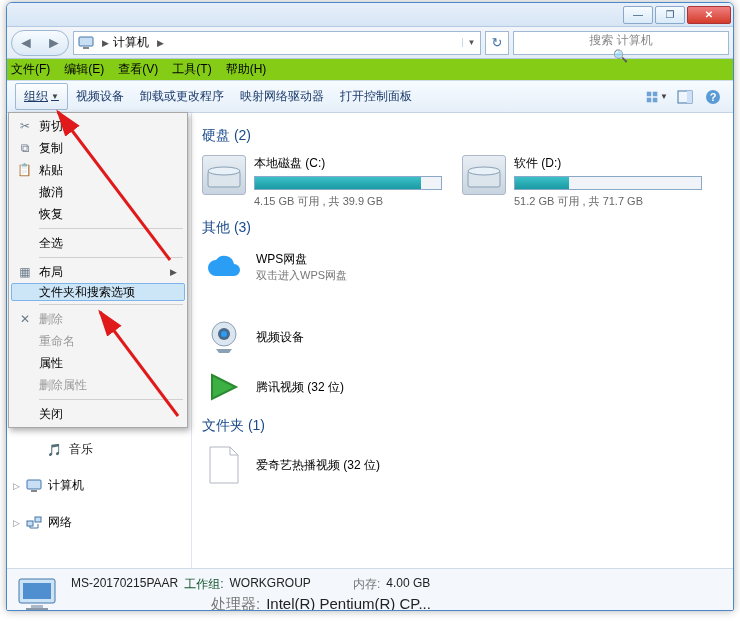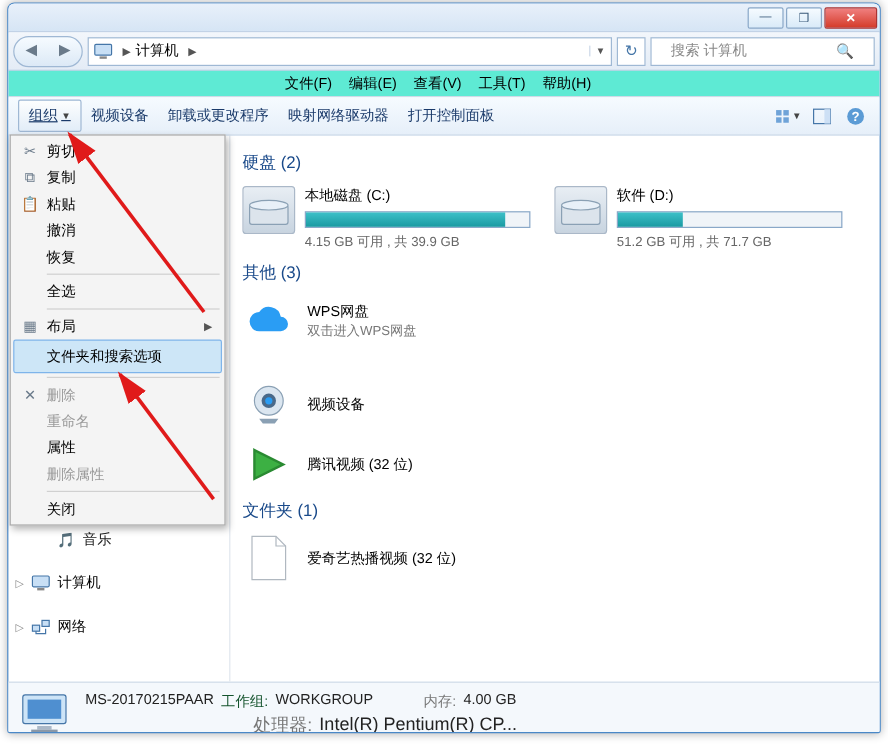--- a/index.html
+++ b/index.html
@@ -10,22 +10,22 @@
   .winbtn.close { width: 44px; background: linear-gradient(#f08080,#d43b2a); border-color: #a33; color: #fff; font-weight: bold; }
   .navbar { height: 32px; background: linear-gradient(#f2f6fb,#e4ecf6); border-bottom: 1px solid #b5c9e0; display: flex; align-items: center; padding: 0 4px; gap: 4px; }
   .navarrows { width: 58px; height: 26px; border: 1px solid #9fb8d4; border-radius: 13px; background: linear-gradient(#f6fbff,#dce9f6); display: flex; }
   .navarrows div { flex: 1; display: flex; align-items: center; justify-content: center; color: #6a7a8a; }
   .addrbar { flex: 1; height: 24px; border: 1px solid #9fb8d4; background: #fff; display: flex; align-items: center; font-size: 12px; }
   .addrbar .ico { width: 18px; height: 16px; margin: 0 4px; }
   .addrbar .seg { padding: 0 6px 0 2px; }
   .addrbar .chev { color: #555; font-size: 9px; padding: 0 2px; }
   .addrbar .drop { width: 18px; text-align: center; color: #555; border-left: 1px solid #cbd8e8; }
   .refreshbtn { width: 24px; height: 24px; border: 1px solid #9fb8d4; background: #fff; display: flex; align-items: center; justify-content: center; color: #4576a8; font-size: 13px; }
-  .searchbar { width: 187px; height: 24px; border: 1px solid #9fb8d4; background: #fff; display: flex; align-items: center; padding: 0 16px; color: #888; font-size: 12px; justify-content: space-between; }
-  .menubar { height: 22px; background: #5eead4; border-bottom: 1px solid #d0dbe8; display: flex; align-items: center; font-size: 12px; padding-left: 4px; justify-content: center; }
+  .searchbar { width: 216px; height: 24px; border: 1px solid #9fb8d4; background: #fff; display: flex; align-items: center; padding: 0 4px; color: #888; font-size: 12px; justify-content: space-between; flex-direction: column; }
+  .menubar { height: 22px; background: #84cc16; border-bottom: 1px solid #d0dbe8; display: flex; align-items: center; font-size: 12px; padding-left: 4px; }
   .menubar span { margin-right: 14px; }
   .toolbar { height: 32px; background: linear-gradient(#f6fbff,#e6eff9); border-bottom: 1px solid #c4d4e6; display: flex; align-items: center; font-size: 12px; padding: 0 8px; position: relative; }
   .toolbar .tbtn { padding: 4px 8px; color: #1a3a6a; display: flex; align-items: center; gap: 3px; }
   .toolbar .tbtn.organize { border: 1px solid #9fb8d4; border-radius: 2px; background: linear-gradient(#fdfefe,#e2edf8); text-decoration: underline; }
   .toolbar .spacer { flex: 1; }
   .toolico { width: 24px; height: 24px; border: 1px solid transparent; display: flex; align-items: center; justify-content: center; gap: 2px; color: #4576a8; margin-left: 4px; }
   .body { display: flex; height: 455px; }
   .sidebar { width: 185px; border-right: 1px solid #e0e6ee; padding-top: 6px; font-size: 12px; overflow: hidden; }
   .side-header { display: flex; align-items: center; gap: 6px; padding: 3px 8px 3px 20px; font-size: 12px; }
   .side-item { display: flex; align-items: center; gap: 6px; padding: 2px 8px 2px 40px; color: #222; }
@@ -44,21 +44,21 @@
   .fitem-ico { width: 44px; height: 40px; display: flex; align-items: center; justify-content: center; font-size: 28px; }
   .fitem-txt .t1 { font-size: 12px; }
   .fitem-txt .t2 { font-size: 11px; color: #777; }
   .details { height: 52px; border-top: 1px solid #d0dbe8; background: #f4f8fc; display: flex; align-items: center; padding: 4px 8px; font-size: 12px; gap: 12px; }
   .details-ico { width: 44px; height: 40px; display: flex; align-items: center; justify-content: center; }
 
   
   .dropdown { position: absolute; left: 8px; top: 112px; width: 180px; background: #f4f4f4; border: 1px solid #a8a8a8; box-shadow: 2px 3px 6px rgba(0,0,0,0.3); font-size: 12px; z-index: 500; padding: 2px; }
   .dropdown .dmi { display: flex; align-items: center; height: 22px; padding-left: 28px; position: relative; }
   .dropdown .dmi.sep { height: 1px; background: #d0d0d0; margin: 3px 2px 3px 28px; padding: 0; }
-  .dropdown .dmi.hl { background: #cde6f7; border: 1px solid #7eb4ea; border-radius: 2px; padding-left: 27px; height: 28px; }
+  .dropdown .dmi.hl { background: #cde6f7; border: 1px solid #7eb4ea; border-radius: 2px; padding-left: 27px; height: 18px; }
   .dropdown .dmi.disabled { color: #9a9a9a; }
   .dropdown .dmi .sub { position: absolute; right: 8px; font-size: 9px; color: #555; }
   .dropdown .dmi .dico { position: absolute; left: 6px; width: 16px; height: 16px; display: flex; align-items: center; justify-content: center; color: #6a7a8a; font-size: 12px; }
 
   
   .arrow-svg { position: absolute; left: 0; top: 0; pointer-events: none; z-index: 600; }
 
   .small-tri { font-size: 8px; color: #444; }
 </style>
 </head>

